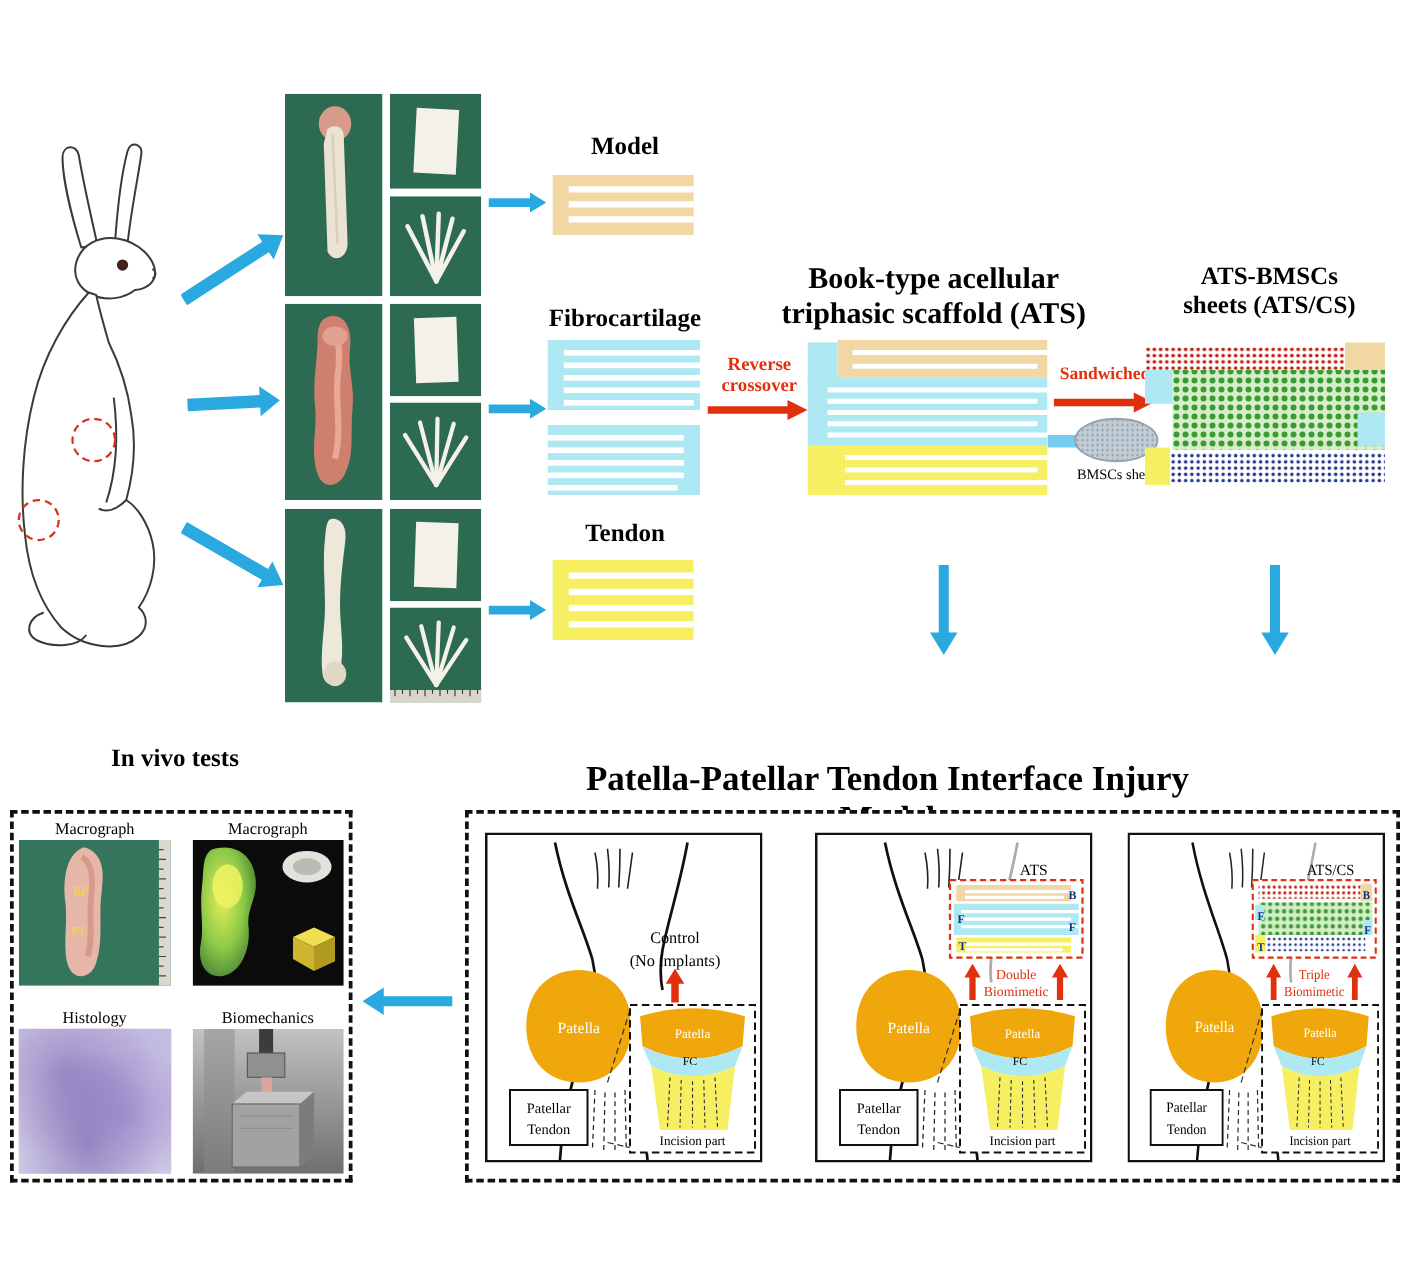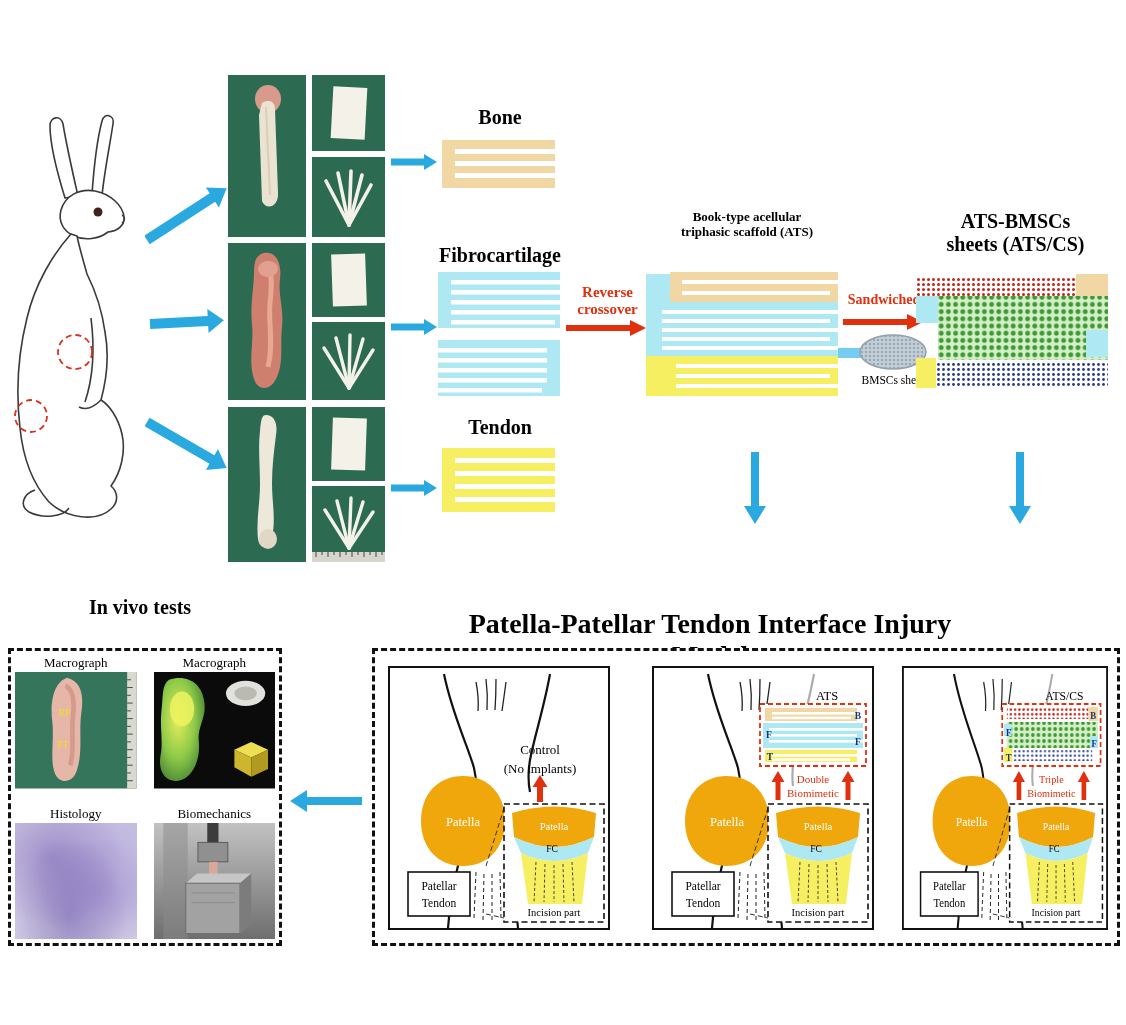--- a/index.html
+++ b/index.html
@@ -133,21 +133,21 @@
     <g transform="translate(1,14)">
         <polygon points="0,-3.5 33,-3.5 33,-8 46,0 33,8 33,3.5 0,3.5" fill="#2aa9e0"></polygon>
       </g>
   </svg>
   <svg class="abs" style="left:390px;top:474px" width="48" height="28">
     <g transform="translate(1,14)">
         <polygon points="0,-3.5 33,-3.5 33,-8 46,0 33,8 33,3.5 0,3.5" fill="#2aa9e0"></polygon>
       </g>
   </svg>
 
-  <div class="abs lbl" style="left:441px;top:106px;width:118px;font-size:20px">Bone</div>
+  <div class="abs lbl" style="left:441px;top:106px;width:118px;font-size:20px">Model</div>
   <svg class="abs" style="left:442px;top:140px" width="113" height="48">
     <rect width="113" height="48" fill="#f1d7a3"></rect>
     <rect x="13" y="9" width="100" height="5" fill="#fff"></rect>
     <rect x="13" y="21" width="100" height="5" fill="#fff"></rect>
     <rect x="13" y="33" width="100" height="5" fill="#fff"></rect>
   </svg>
 
   <div class="abs lbl" style="left:415px;top:244px;width:170px;font-size:20px">Fibrocartilage</div>
   <svg class="abs" style="left:438px;top:272px" width="122" height="124">
     <rect width="122" height="56" fill="#aee8f2"></rect>
@@ -174,21 +174,21 @@
   </svg>
 
   <div class="abs lbl red" style="left:560px;top:284px;width:95px;font-size:15px">
     <div>Reverse</div>
     <div>crossover</div>
   </div>
   <svg class="abs" style="left:566px;top:316px" width="82" height="24">
     <polygon points="0,9 64,9 64,4 80,12 64,20 64,15 0,15" fill="#e0300e"></polygon>
   </svg>
 
-  <div class="abs lbl" style="left:622px;top:210px;width:250px;font-size:13px">
+  <div class="abs lbl" style="left:622px;top:210px;width:250px;font-size:24px">
     <div>Book-type acellular</div>
     <div>triphasic scaffold (ATS)</div>
   </div>
   <svg class="abs" style="left:646px;top:272px" width="192" height="124">
     <rect x="24" y="0" width="168" height="30" fill="#f1d7a3"></rect>
     <rect x="36" y="8" width="156" height="4" fill="#fff"></rect>
     <rect x="36" y="19" width="148" height="4" fill="#fff"></rect>
     <rect x="0" y="2" width="24" height="36" fill="#aee8f2"></rect>
     <rect x="0" y="30" width="192" height="54" fill="#aee8f2"></rect>
     <rect x="16" y="38" width="176" height="4" fill="#fff"></rect>

